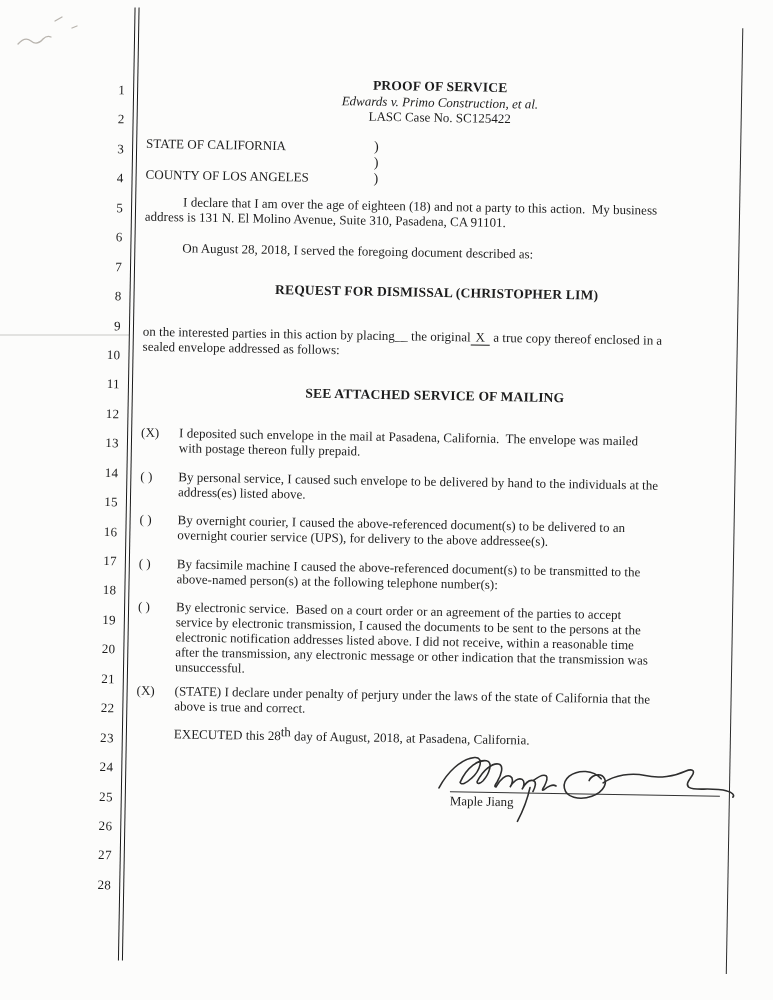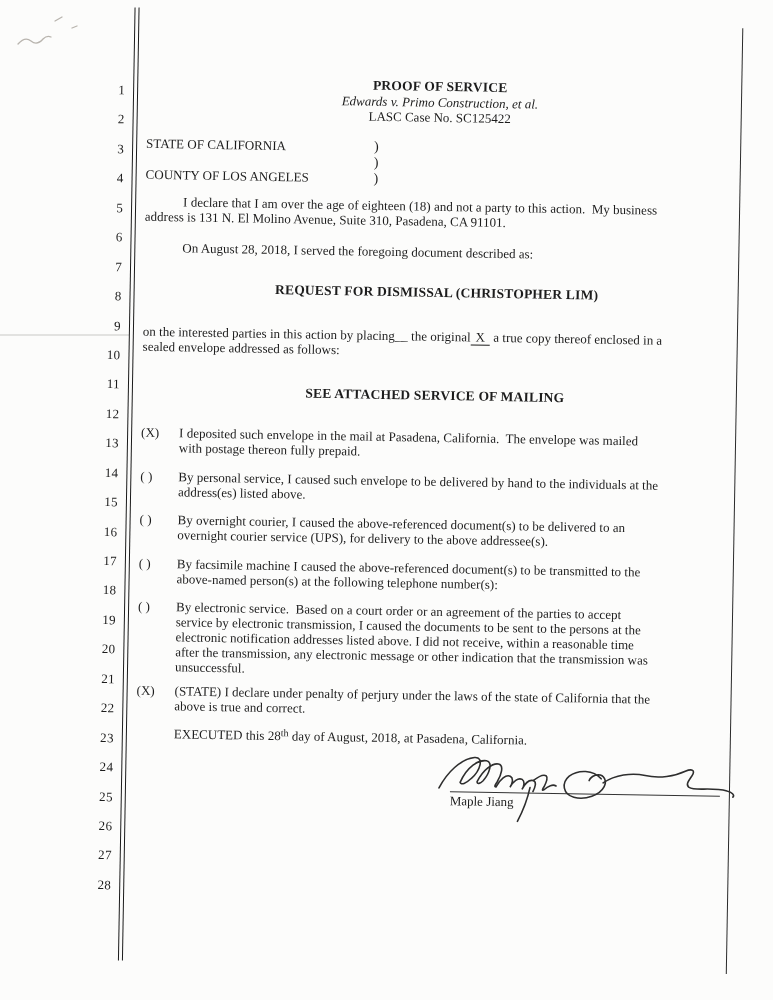--- a/index.html
+++ b/index.html
@@ -33,21 +33,21 @@
   .italic{font-style:italic;}
   .hdr{font-size:13.5px;}
 
   .venue-paren{position:absolute;left:228px;font-size:14px;}
 
   .item{position:absolute;left:0;display:flex;width:590px;}
   .item .mark{width:38px;flex:none;}
   .item .itemtext{flex:1;white-space:pre;}
 
   .xmark{border-bottom:1px solid #1c1c1c;padding:0 5px;}
-  .sup{font-size:10px;position:relative;top:-4px;}
+  .sup{font-size:13px;position:relative;top:-4px;}
 
   .sig-line{position:absolute;left:315px;top:790px;width:270px;border-top:1.3px solid #333;}
   .sig-name{position:absolute;left:315px;top:792px;font-size:13px;}
   .sig-svg{position:absolute;left:298px;top:741px;z-index:2;}
 
   
   .streak{position:absolute;left:0;top:334px;width:129px;height:1.6px;background:rgba(110,110,105,0.18);}
   .pencil{position:absolute;left:8px;top:6px;}
 </style>
 </head>

